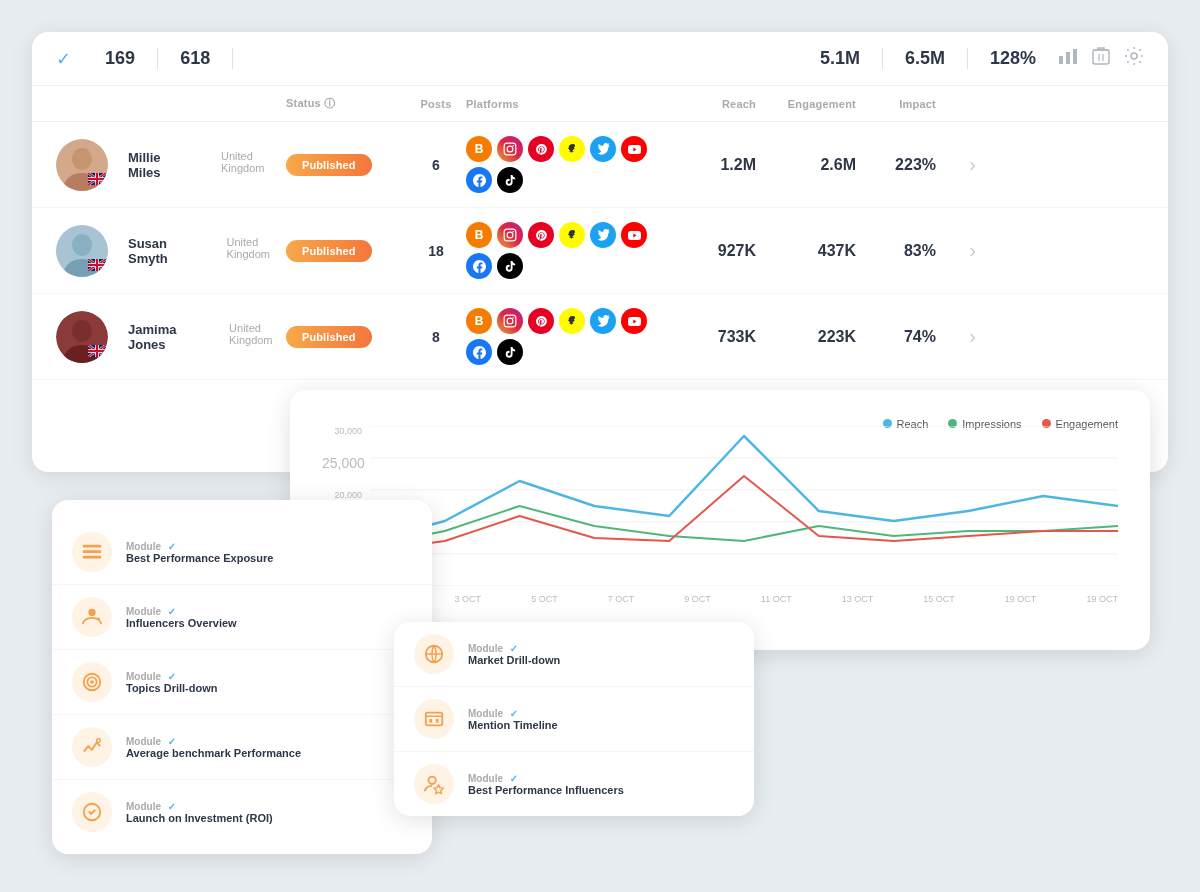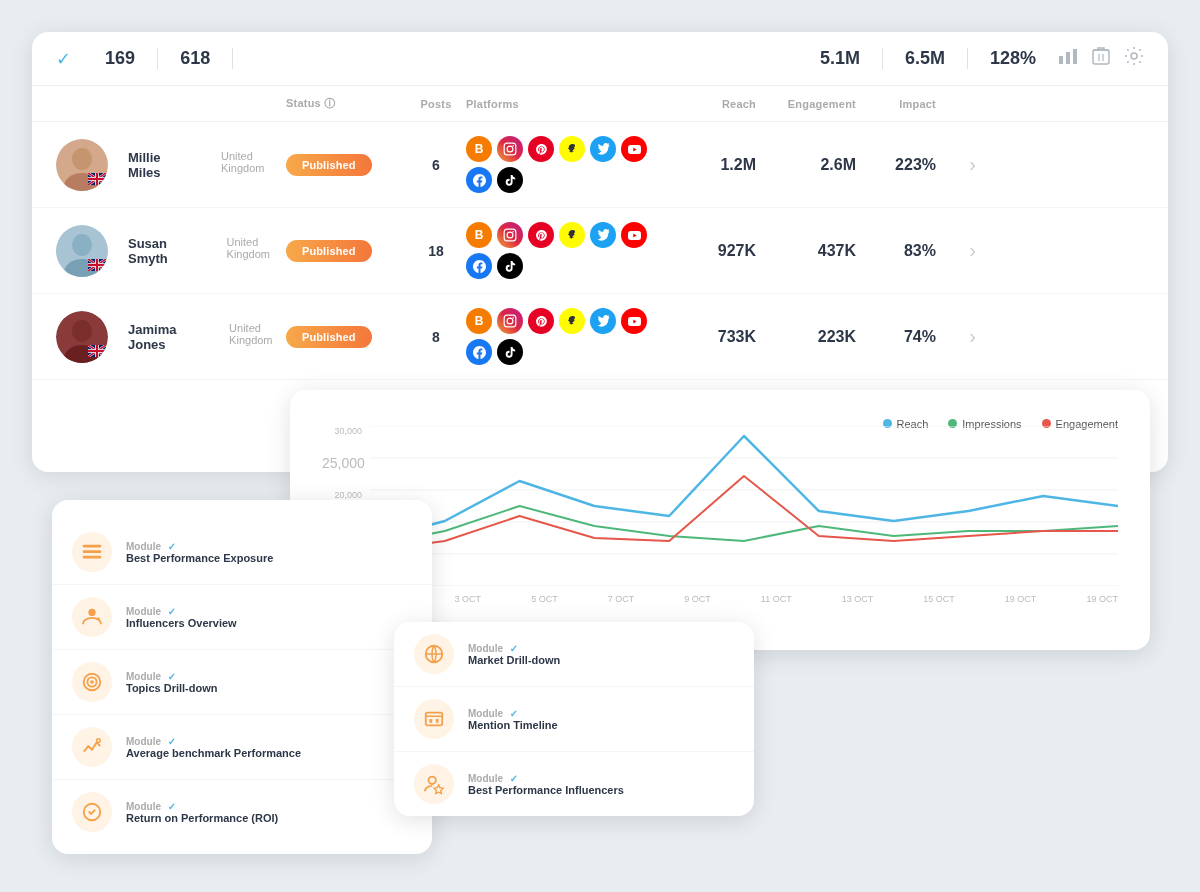--- a/index.html
+++ b/index.html
@@ -623,21 +623,21 @@
   </div>
   <div class="module-row">
     <div class="module-icon-wrap" style="background:#fff3e6;">
       <svg width="22" height="22" viewBox="0 0 24 24" fill="none">
           <circle cx="12" cy="12" r="9" stroke="#f5a04a" stroke-width="2"></circle>
           <path d="M9 12l2 2 4-4" stroke="#f5a04a" stroke-width="2" stroke-linecap="round"></path>
         </svg>
     </div>
     <div class="module-text">
       <span class="module-label">Module <span class="module-check">✓</span></span>
-      <span class="module-name">Return on Performance (ROI)</span>
+      <span class="module-name">Launch on Investment (ROI)</span>
     </div>
   </div>
 </div>
 
 <div class="modules-right-card">
   <div class="module-row-right">
     <div class="module-icon-wrap" style="background:#fff3e6;margin-right:14px;">
       <svg width="22" height="22" viewBox="0 0 24 24" fill="none">
           <circle cx="12" cy="12" r="9" stroke="#f5a04a" stroke-width="2"></circle>
           <path d="M3 12h18M12 3c-3 4-3 14 0 18M12 3c3 4 3 14 0 18" stroke="#f5a04a" stroke-width="1.5" fill="none"></path>

